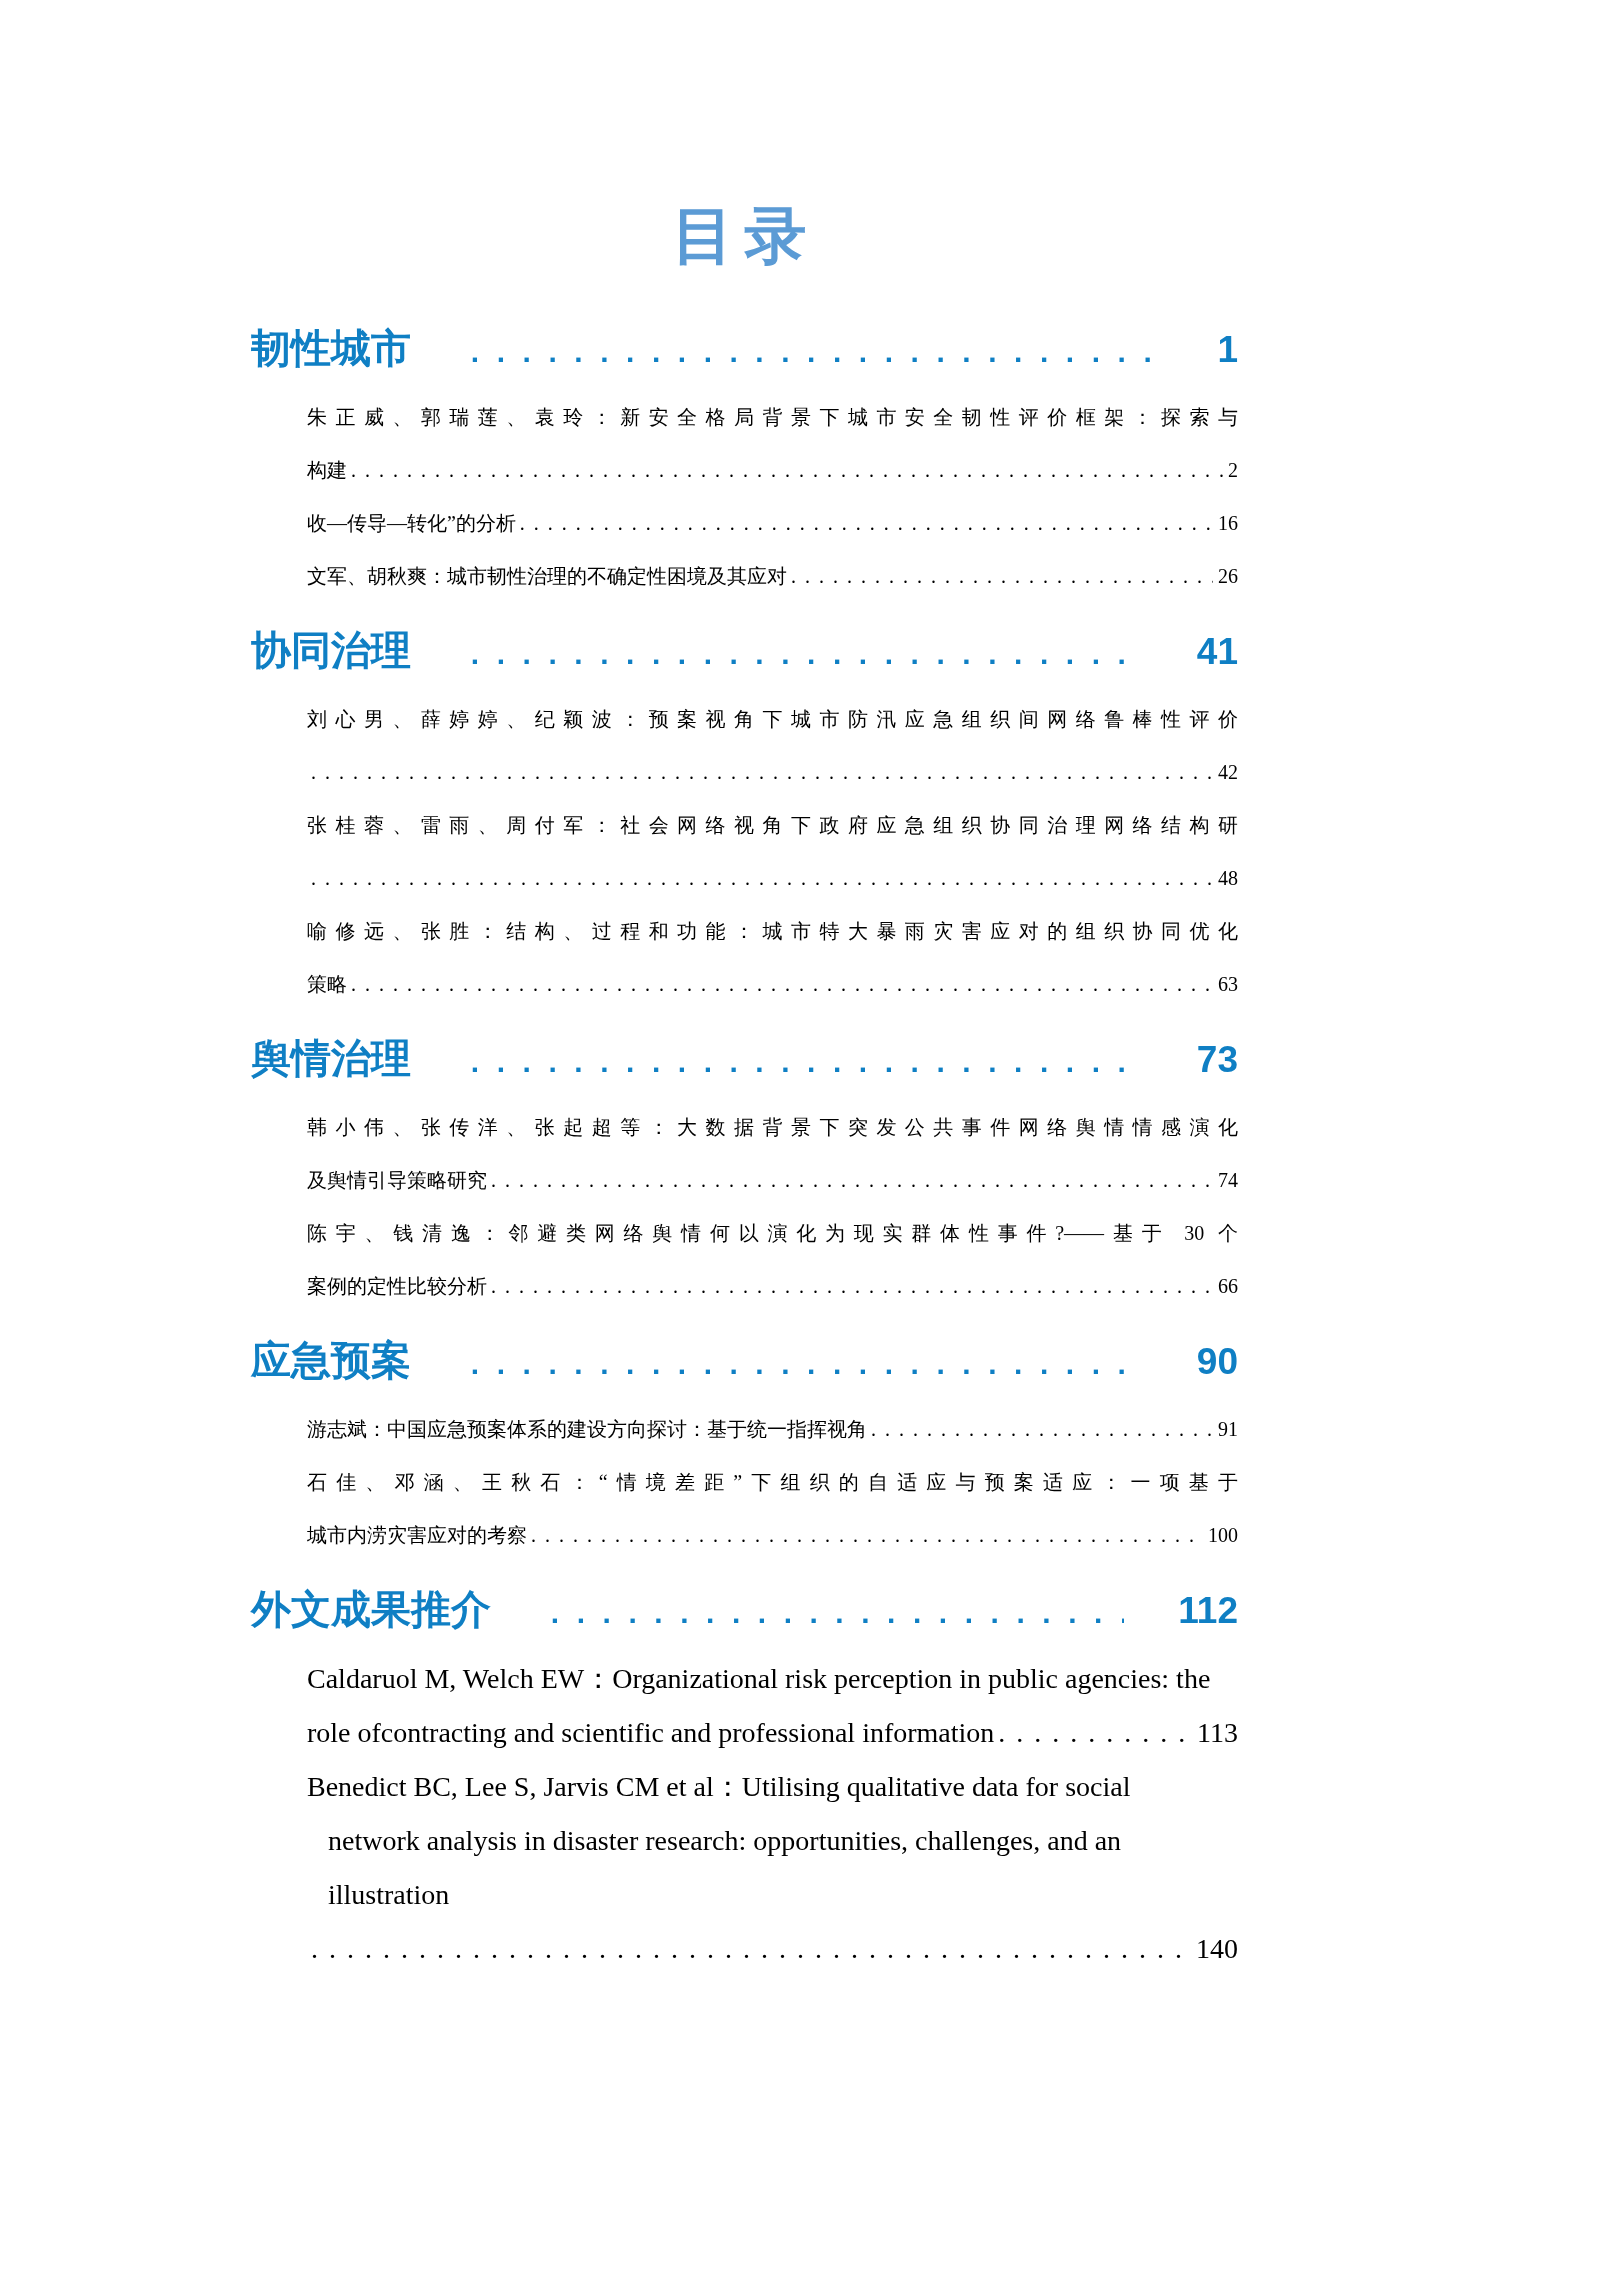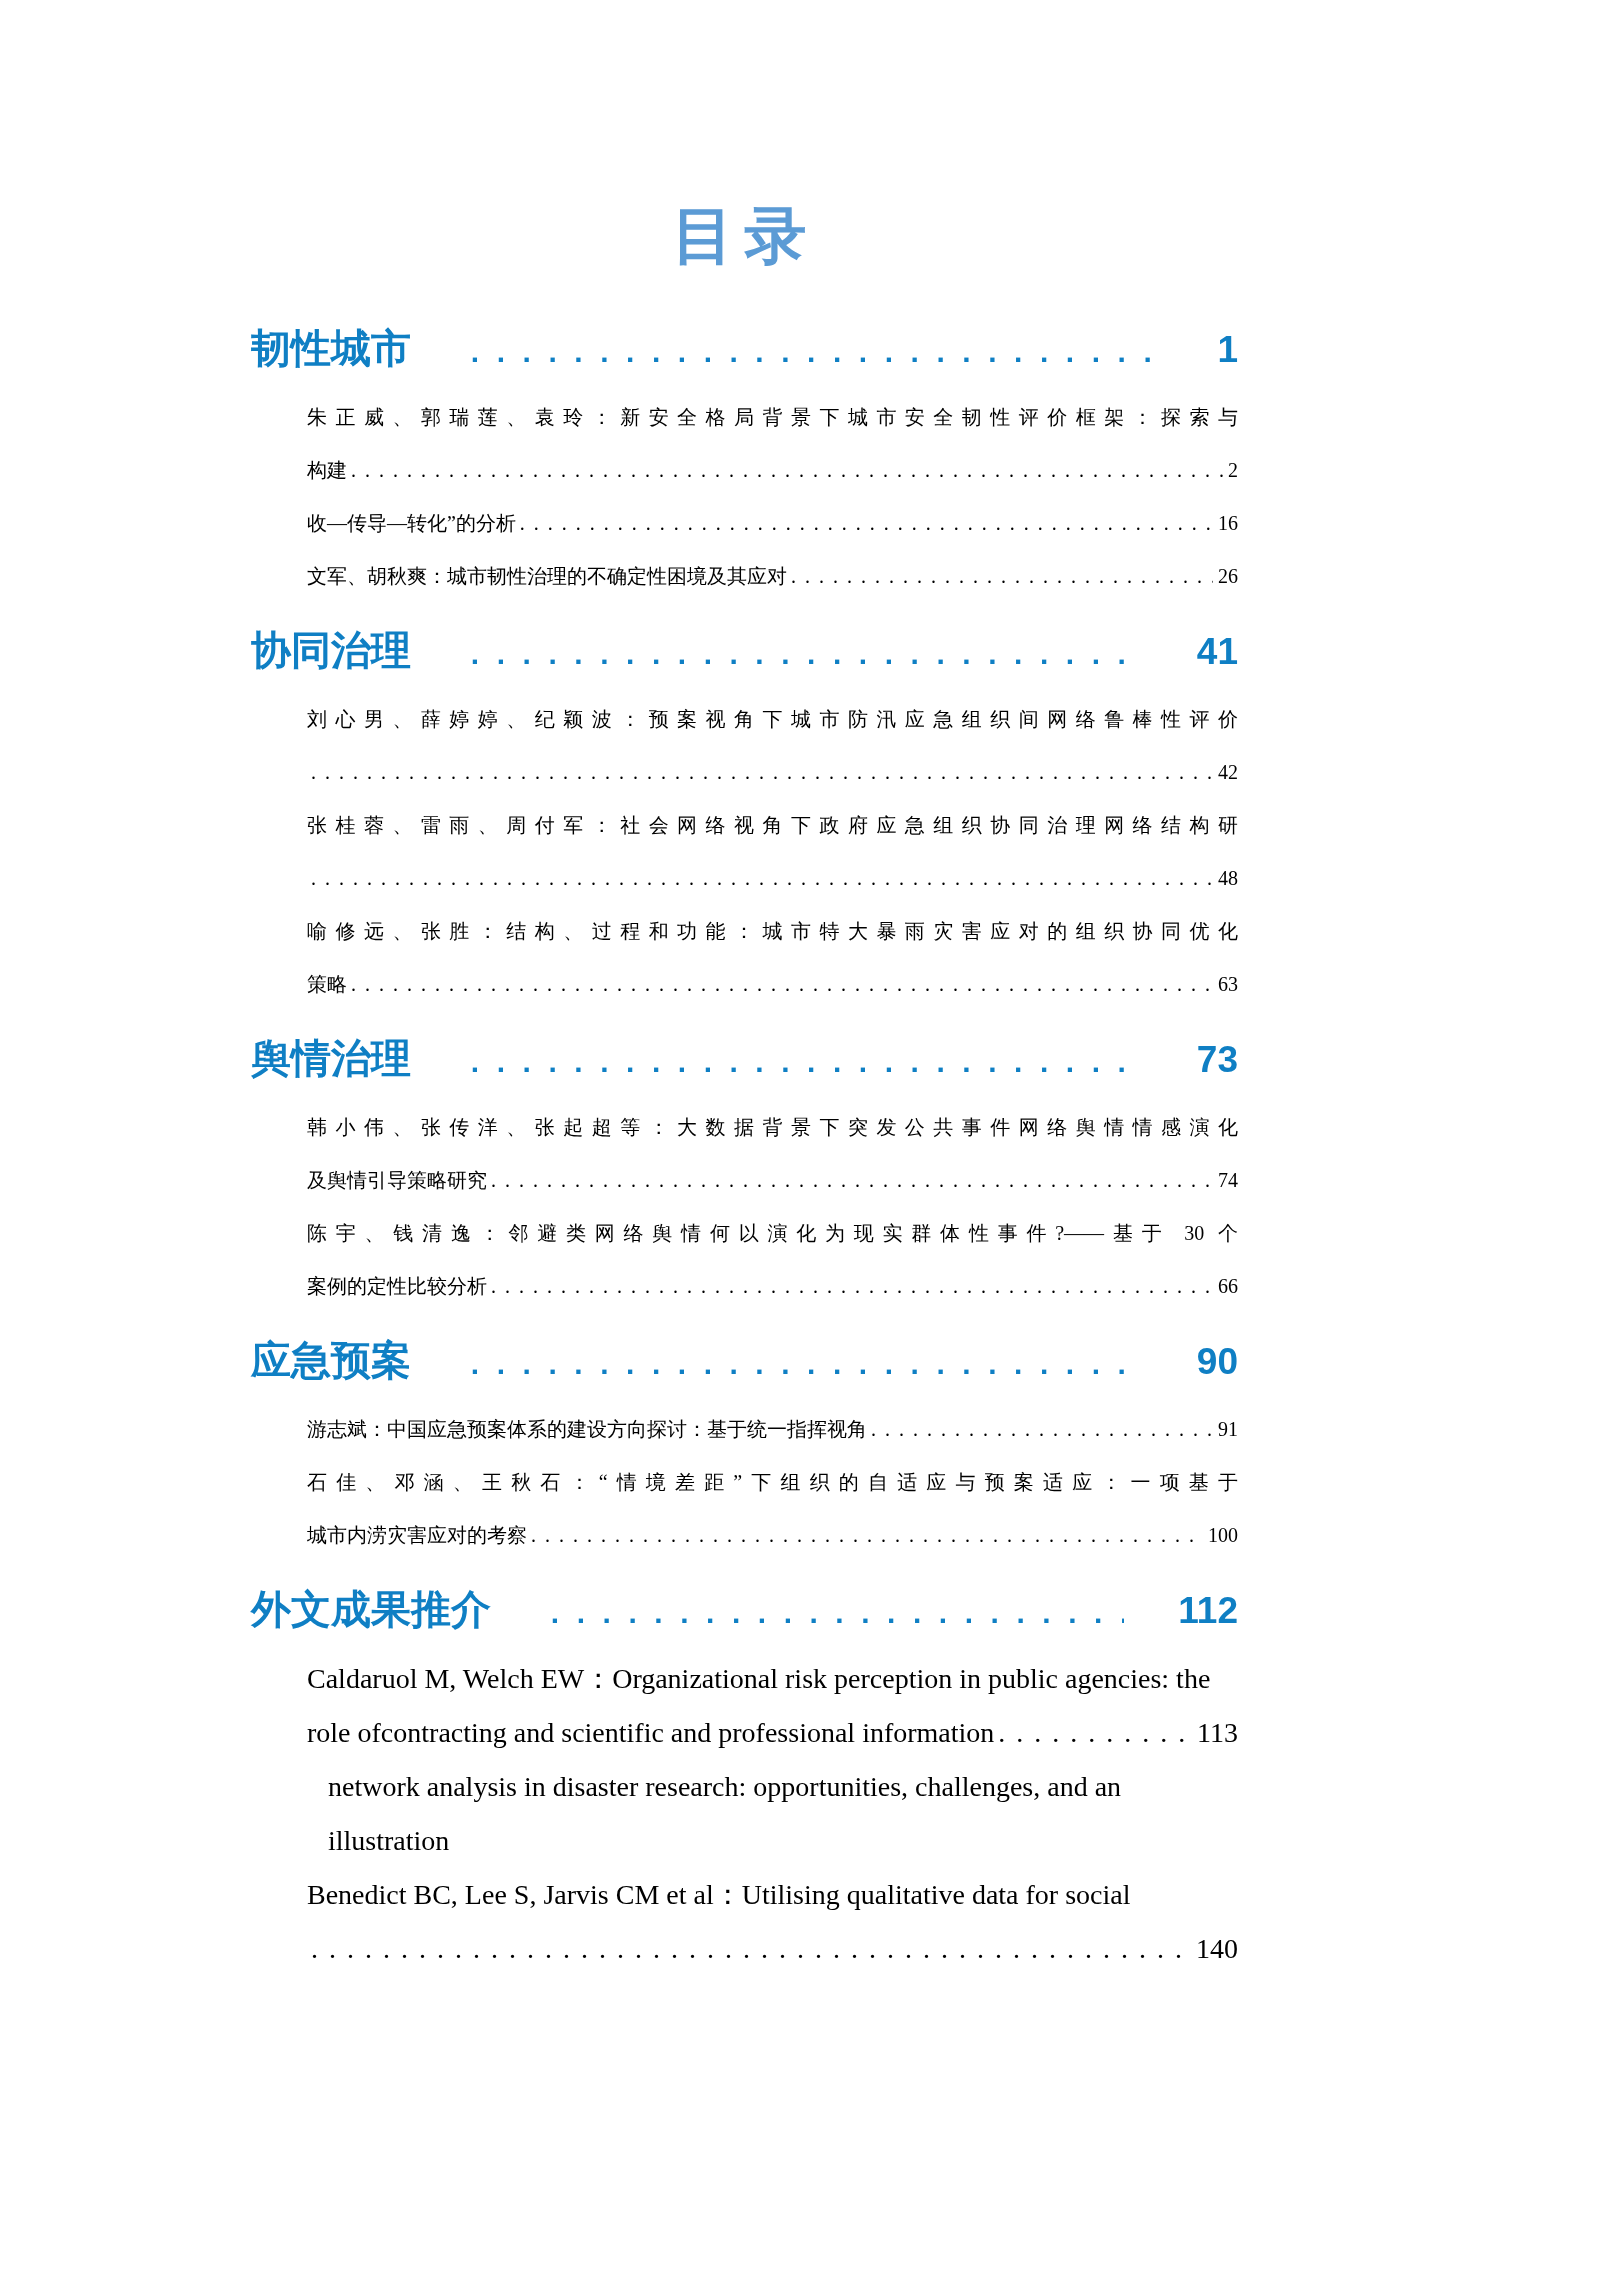--- a/index.html
+++ b/index.html
@@ -202,22 +202,22 @@
           </div>
           <div class="entry en">
             <div class="line full"><span>Caldaruol M, Welch EW：Organizational risk perception in public agencies: the</span></div>
             <div class="line last">
               <span class="etext">role ofcontracting and scientific and professional information</span>
               <span class="dots">. . . . . . . . . . . . . . . . . . . . . . . . . . . . . . . . . . . . . . . . . . . . . . . . . . . . . . . . . . . . . . . . . . . . . . . . . . . . . . . . . . . . . . . . . . . . . . . . . . . . . . . . . . . . . . . . . . . . . . . . </span>
               <span class="pg">113</span>
             </div>
           </div>
           <div class="entry en">
+            <div class="line full"><span>Benedict BC, Lee S, Jarvis CM et al：Utilising qualitative data for social</span></div>
             <div class="line full cont"><span>network analysis in disaster research: opportunities, challenges, and an illustration</span></div>
-            <div class="line full"><span>Benedict BC, Lee S, Jarvis CM et al：Utilising qualitative data for social</span></div>
             <div class="line last">
               <span class="etext"></span>
               <span class="dots">. . . . . . . . . . . . . . . . . . . . . . . . . . . . . . . . . . . . . . . . . . . . . . . . . . . . . . . . . . . . . . . . . . . . . . . . . . . . . . . . . . . . . . . . . . . . . . . . . . . . . . . . . . . . . . . . . . . . . . . . </span>
               <span class="pg">140</span>
             </div>
           </div>
         </div>
       </div>
   </div>
 </div>

